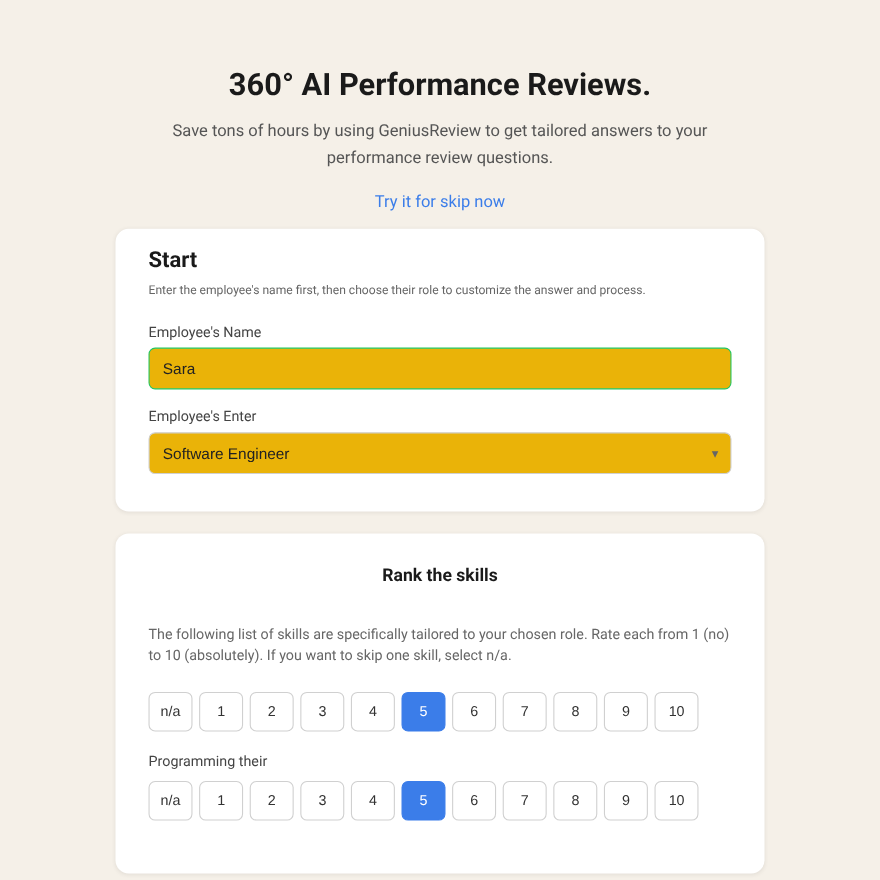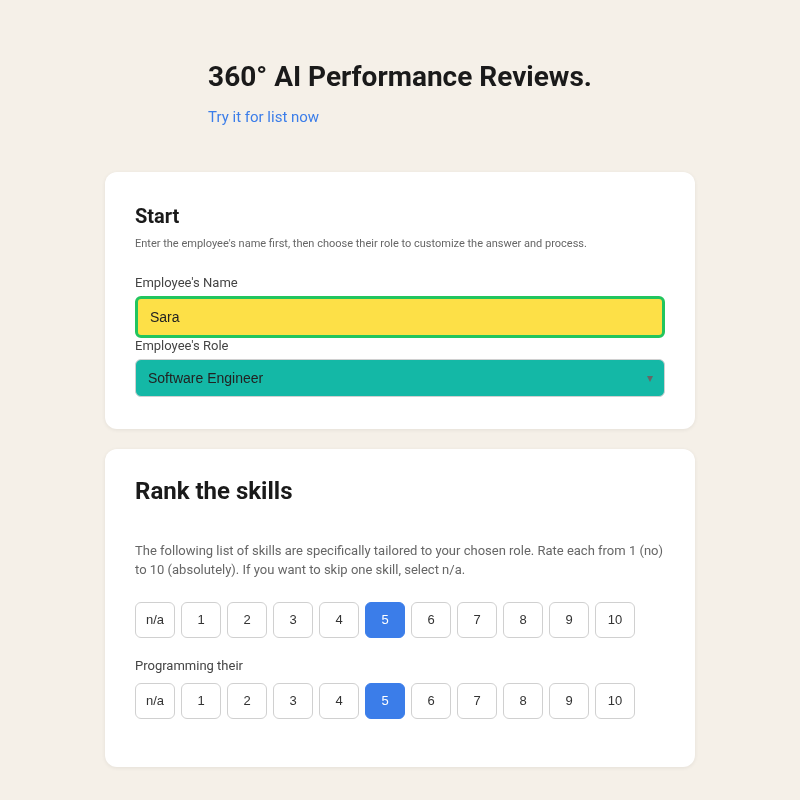--- a/index.html
+++ b/index.html
@@ -19,22 +19,22 @@
     .page-wrapper {
       max-width: 800px;
       margin: 0 auto;
       padding: 60px 20px 40px;
       display: flex;
       flex-direction: column;
       align-items: center;
     }
 
     .hero-section {
-      text-align: left;
-      margin-bottom: 46px;
+      text-align: center;
+      margin-bottom: 16px;
       max-width: 540px;
     }
 
     .hero-title {
       font-size: 28px;
       font-weight: 700;
       color: #1a1a1a;
       margin-bottom: 14px;
     }
 
@@ -48,21 +48,21 @@
     .hero-link {
       color: #3b7de9;
       font-size: 15px;
       text-decoration: none;
       cursor: pointer;
     }
 
     .card {
       background: #fff;
       border-radius: 12px;
-      padding: 32px 30px;
+      padding: 16px 30px;
       width: 100%;
       max-width: 590px;
       margin-bottom: 20px;
       box-shadow: 0 1px 4px rgba(0,0,0,0.07);
     }
 
     .card-title {
       font-size: 20px;
       font-weight: 700;
       color: #1a1a1a;
@@ -70,53 +70,54 @@
     }
 
     .card-description {
       font-size: 11px;
       color: #666;
       line-height: 1.5;
       margin-bottom: 22px;
     }
 
     .field-group {
+      margin-bottom: 18px;
     }
 
     .field-label {
       font-size: 13px;
       color: #444;
       margin-bottom: 6px;
       display: block;
     }
 
     .text-input {
       width: 100%;
-      border: 3px solid #22c55e;
+      border: 1px solid #22c55e;
       border-radius: 6px;
       padding: 10px 12px;
       font-size: 14px;
       color: #222;
       outline: none;
-      background: #fde047;
+      background: #eab308;
     }
 
     .select-wrapper {
       position: relative;
       width: 100%;
     }
 
     .select-input {
       width: 100%;
       border: 1px solid #d0d0d0;
       border-radius: 6px;
       padding: 10px 12px;
       font-size: 14px;
       color: #222;
-      background: #14b8a6;
+      background: #eab308;
       appearance: none;
       -webkit-appearance: none;
       cursor: pointer;
       outline: none;
     }
 
     .select-chevron {
       position: absolute;
       right: 12px;
       top: 50%;
@@ -129,24 +130,25 @@
     .rank-section {
       background: #fff;
       border-radius: 12px;
       padding: 28px 30px;
       width: 100%;
       max-width: 590px;
       box-shadow: 0 1px 4px rgba(0,0,0,0.07);
     }
 
     .rank-title {
-      font-size: 24px;
+      font-size: 16px;
       font-weight: 700;
       color: #1a1a1a;
       margin-bottom: 8px;
+      text-align: center;
     }
 
     .rank-description {
       font-size: 13px;
       color: #666;
       line-height: 1.5;
       margin-bottom: 22px;
       margin-top: 36px;
     }
 
@@ -190,34 +192,35 @@
       align-items: center;
     }
   </style>
 </head>
 <body>
 
 <div class="page-wrapper">
 
   <div class="hero-section">
     <h1 class="hero-title">360° AI Performance Reviews.</h1>
-    <a class="hero-link">Try it for list now</a>
+    <p class="hero-description">Save tons of hours by using GeniusReview to get tailored answers to your performance review questions.</p>
+    <a class="hero-link">Try it for skip now</a>
   </div>
 
   <div class="card">
     <div class="card-title">Start</div>
     <div class="card-description">Enter the employee's name first, then choose their role to customize the answer and process.</div>
 
     <div class="field-group">
       <label class="field-label">Employee's Name</label>
       <input class="text-input" type="text" value="Sara" style="">
     </div>
 
     <div class="field-group">
-      <label class="field-label">Employee's Role</label>
+      <label class="field-label">Employee's Enter</label>
       <div class="select-wrapper">
         <select class="select-input">
           <option>Software Engineer</option>
           <option>Product Manager</option>
           <option>Designer</option>
           <option>Data Scientist</option>
           <option>Marketing Manager</option>
           <option>Sales Representative</option>
         </select>
         <span class="select-chevron">▾</span>

